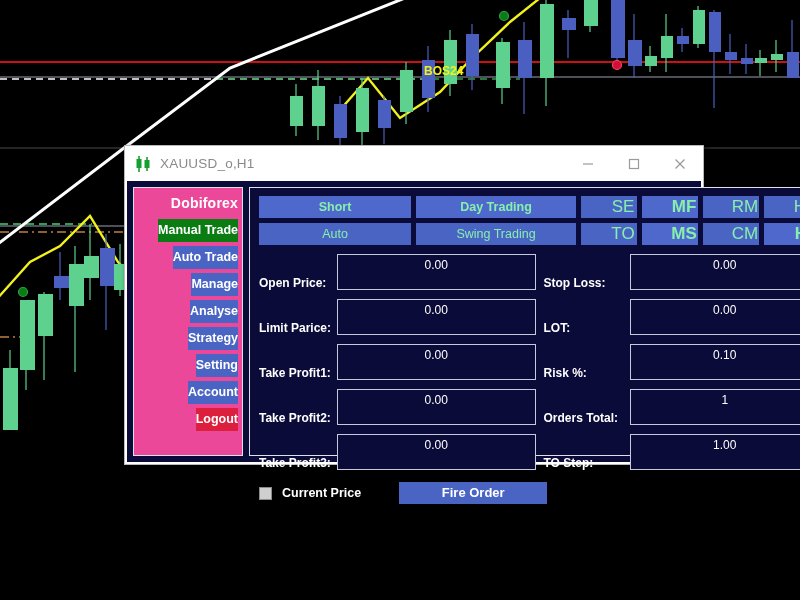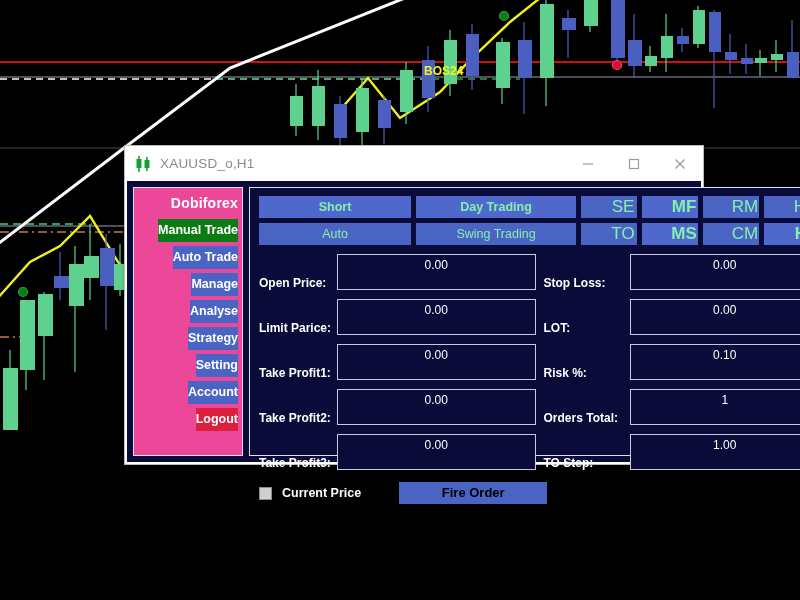--- a/index.html
+++ b/index.html
@@ -111,21 +111,21 @@
 
   
   #bottom{display:flex;align-items:center;margin-top:12px;}
   #cpwrap{display:flex;align-items:center;gap:10px;flex:0 0 auto;}
   .cbox{
     width:13px;height:13px;background:#cfcfcf;border:1px solid #8b8b8b;
     box-sizing:border-box;display:block;
   }
   #cplabel{color:#ffffff;font-size:12.5px;font-weight:bold;white-space:nowrap;}
   #fire{
-    background:#4a64c4;color:#000000;border:none;
+    background:#4a64c4;color:#ffffff;border:none;
     font-size:13px;font-weight:bold;
     height:22px;line-height:22px;width:148px;text-align:center;
     margin-left:38px;
   }
 </style>
 </head>
 <body>
 
 <div id="chart">
 <svg width="800" height="600" viewBox="0 0 800 600" xmlns="http://www.w3.org/2000/svg">

